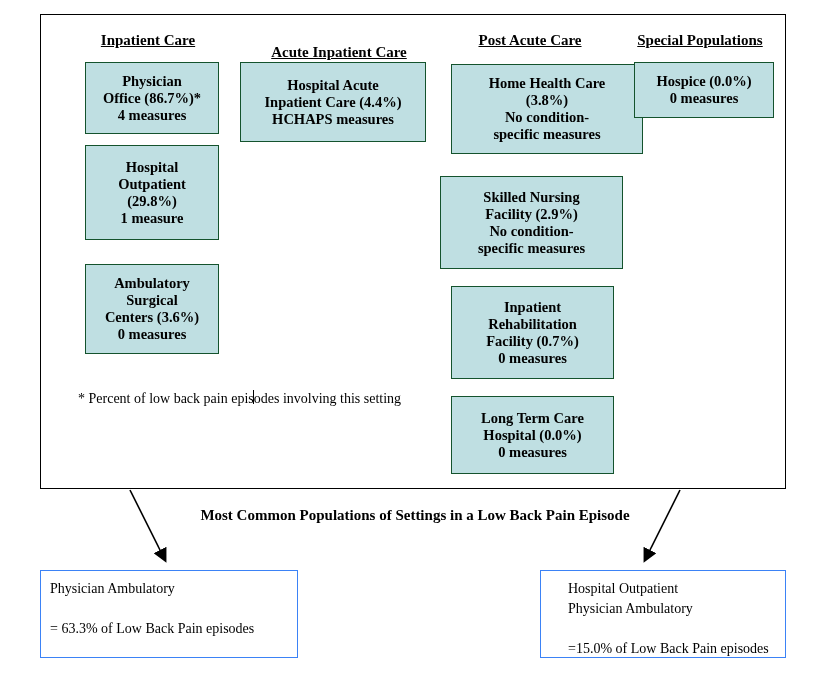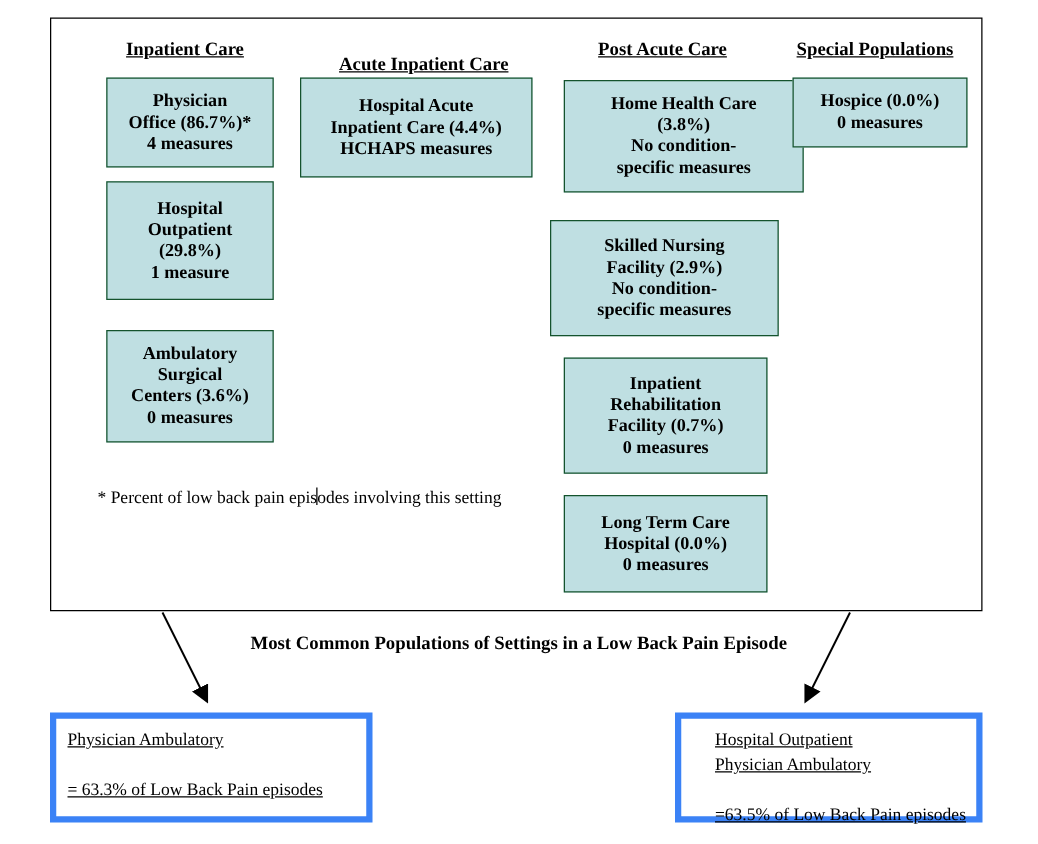--- a/index.html
+++ b/index.html
@@ -88,27 +88,26 @@
     font-weight: bold;
     font-size: 15px;
     line-height: 18px;
     text-align: center;
     white-space: nowrap;
   }
 
   
   .combo-box {
     position: absolute;
-    border: 5px solid #3b82f6;
+    border: 1px solid #3b82f6;
     box-sizing: border-box;
     background: #ffffff;
     font-size: 14px;
     line-height: 20px;
     padding: 8px 9px;
-    text-decoration: underline;
   }
   .combo-box .combo-line { white-space: nowrap; }
   .combo-box .combo-total { margin-top: 20px; white-space: nowrap; }
 
   svg.arrows {
     position: absolute;
     left: 0;
     top: 0;
     width: 830px;
     height: 675px;
@@ -196,16 +195,16 @@
   </svg>
 
   <div class="combo-box" style="left:40px; top:570px; width:258px; height:88px;">
     <div class="combo-line">Physician Ambulatory</div>
     <div class="combo-total">= 63.3% of Low Back Pain episodes</div>
   </div>
 
   <div class="combo-box" style="left:540px; top:570px; width:246px; height:88px;padding-left:27px;">
     <div class="combo-line">Hospital Outpatient</div>
     <div class="combo-line">Physician Ambulatory</div>
-    <div class="combo-total">=63.5% of Low Back Pain episodes</div>
+    <div class="combo-total">=15.0% of Low Back Pain episodes</div>
   </div>
 
 </div>
 
 </body></html>

